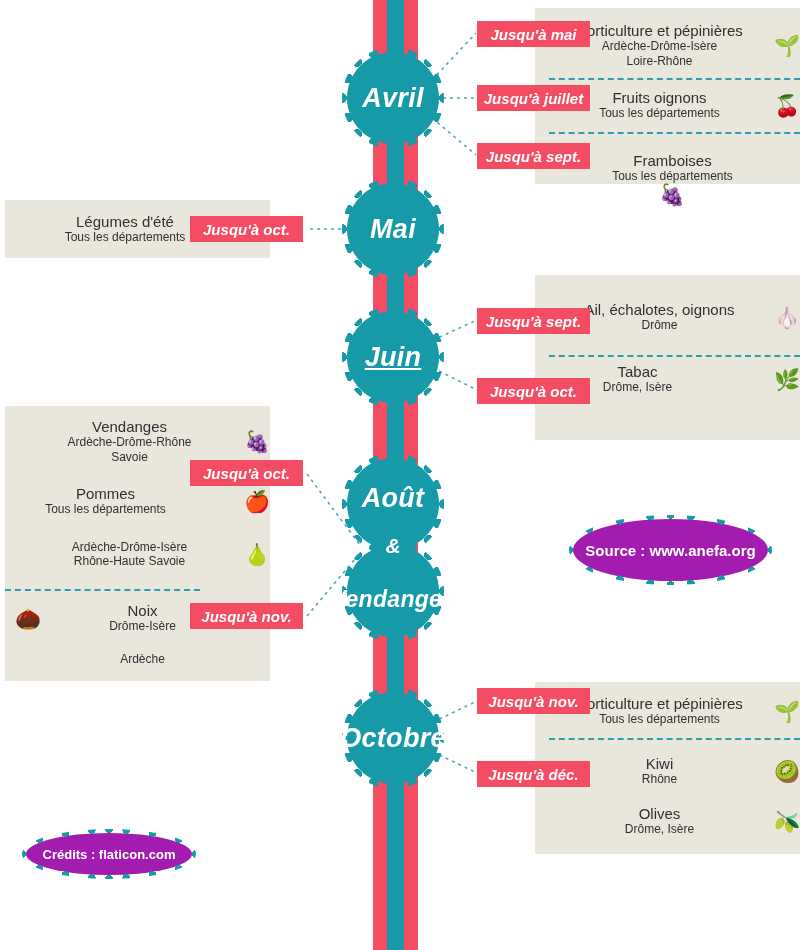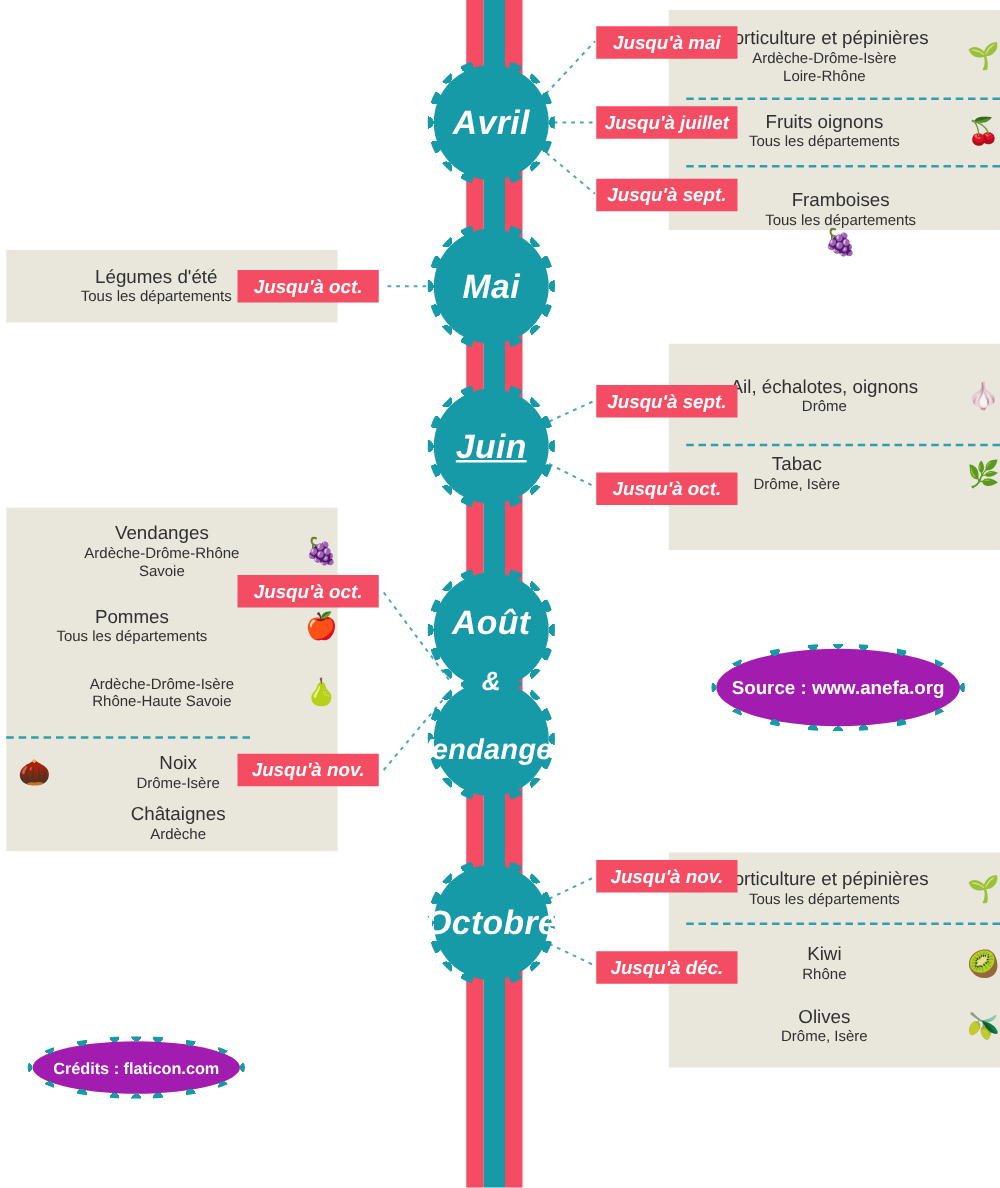--- a/index.html
+++ b/index.html
@@ -224,21 +224,20 @@
     <div class="row" style="left:10px;top:190px;width:255px;height:44px;">
       <div class="ico">🌰</div>
       <div class="txt" style="padding-right:26px;">
         <div class="ttl">Noix</div>
         <div class="sub">Drôme-Isère</div>
       </div>
     </div>
     <div class="row" style="left:10px;top:233px;width:255px;height:40px;">
       <div class="ico"></div>
       <div class="txt" style="padding-right:26px;">
-        <div class="ttl">Châtaignes</div>
         <div class="sub">Ardèche</div>
       </div>
     </div>
   </div>
 
   <div class="badge" style="left:190px;top:460px;width:113px;">Jusqu'à oct.</div>
   <div class="badge" style="left:190px;top:603px;width:113px;">Jusqu'à nov.</div>
 
   <div class="circle" style="left:347px;top:458px;width:92px;height:92px;font-size:27px;">
     <span style="position:relative;top:-6px;">Août</span>

